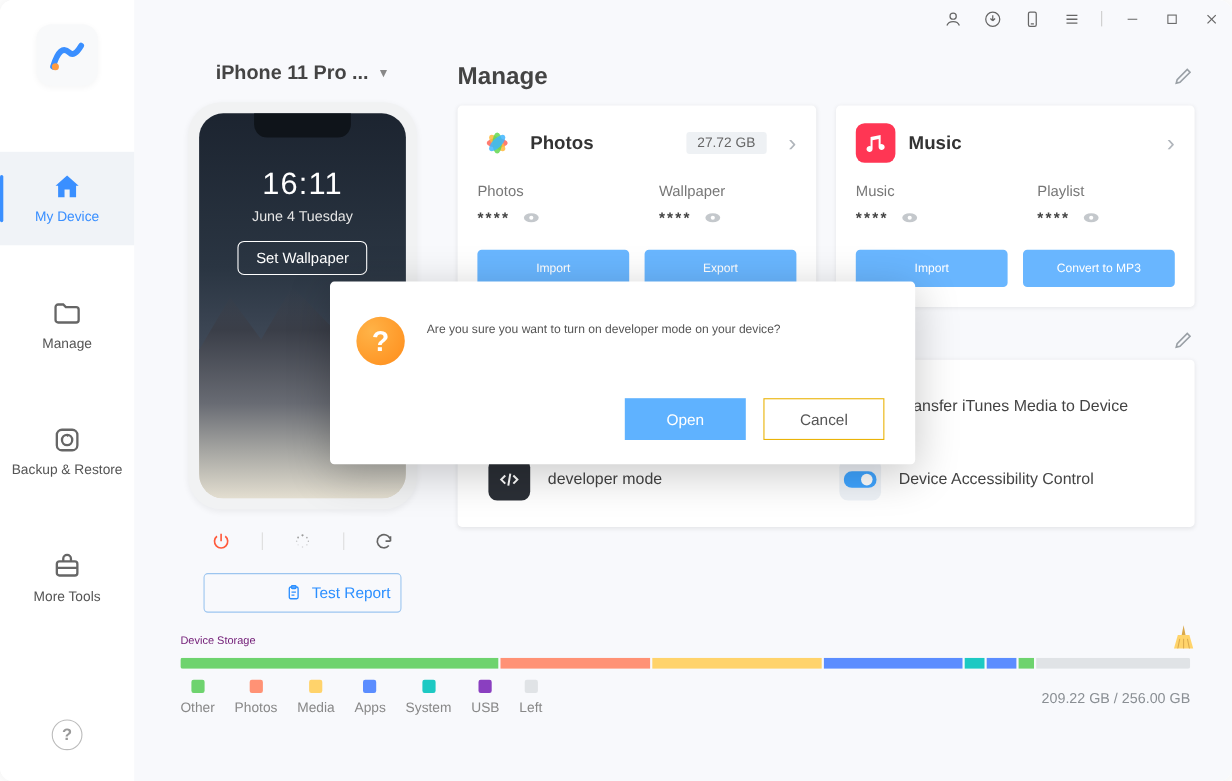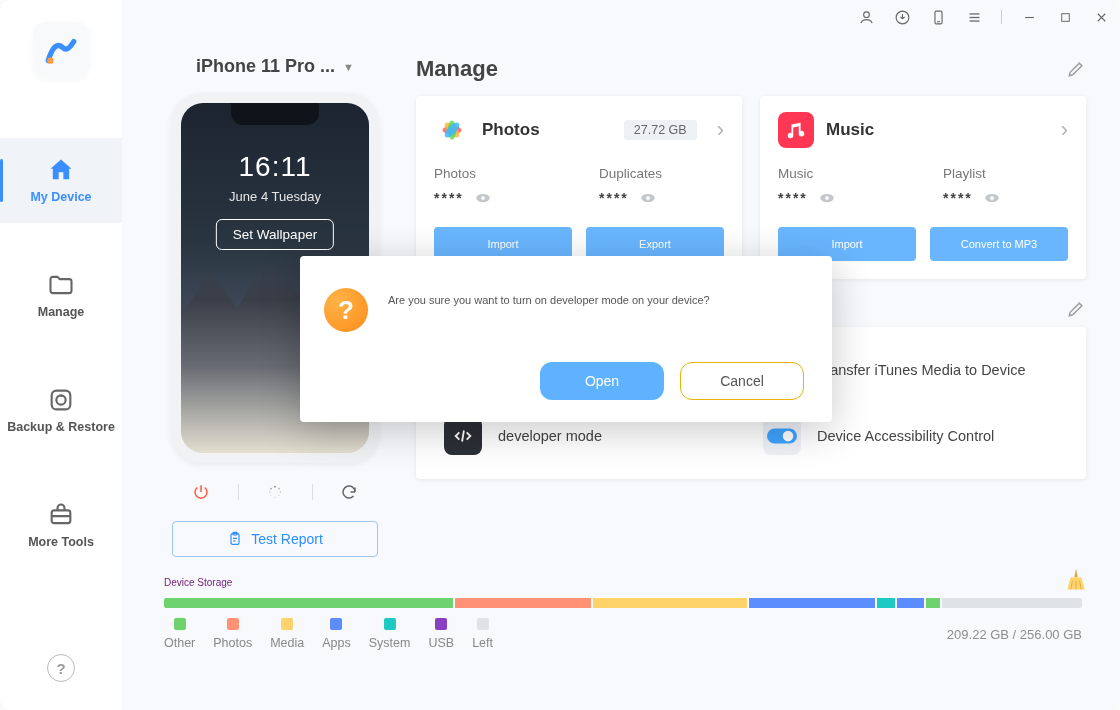--- a/index.html
+++ b/index.html
@@ -13,21 +13,21 @@
 
 
 .sidebar { width: 122px; background: #fff; display: flex; flex-direction: column; align-items: center; padding-top: 22px; border-top-left-radius: 12px; border-bottom-left-radius: 12px; }
 .logo { width: 56px; height: 56px; background: #f8f9fa; border-radius: 14px; display: flex; align-items: center; justify-content: center; margin-bottom: 60px; box-shadow: 0 2px 6px rgba(0,0,0,0.04); }
 .logo svg { width: 34px; height: 34px; }
 .sb-item { width: 100%; display: flex; flex-direction: column; align-items: center; padding: 18px 0; cursor: pointer; position: relative; }
 .sb-item.active { background: #f0f3f7; }
 .sb-item.active::before { content: ""; position: absolute; left: 0; top: 25%; bottom: 25%; width: 3px; background: #3a8fff; border-radius: 3px; }
 .sb-item .ic { width: 28px; height: 28px; margin-bottom: 6px; color: #666; }
 .sb-item.active .ic { color: #3a8fff; }
-.sb-item .lbl { font-size: 12.5px; font-weight: 700; color: #555; text-align: left; line-height: 1.2; padding: 0 4px; }
+.sb-item .lbl { font-size: 12.5px; font-weight: 400; color: #555; text-align: left; line-height: 1.2; padding: 0 4px; }
 .sb-item.active .lbl { color: #3a8fff; }
 .sb-gap { margin-top: 30px; }
 .help { margin-top: auto; margin-bottom: 28px; width: 28px; height: 28px; border: 1.5px solid #bbb; border-radius: 50%; display: flex; align-items: center; justify-content: center; color: #999; font-weight: 700; font-size: 15px; cursor: pointer; }
 
 
 .main { flex: 1; background: #f8f9fc; border-top-right-radius: 12px; border-bottom-right-radius: 12px; padding: 56px 34px 0 42px; display: flex; flex-direction: column; }
 
 .row1 { display: flex; gap: 30px; }
 .phone-col { width: 222px; display: flex; flex-direction: column; align-items: center; }
 .device-sel { display: flex; align-items: center; gap: 8px; font-size: 18px; font-weight: 700; color: #444; margin-bottom: 16px; cursor: pointer; }
@@ -38,21 +38,21 @@
 .phone .notch { position: absolute; top: 0; left: 50%; transform: translateX(-50%); width: 88px; height: 22px; background: #0f141a; border-bottom-left-radius: 12px; border-bottom-right-radius: 12px; z-index: 2; }
 .phone .time { position: absolute; top: 48px; left: 0; right: 0; text-align: center; color: #fff; font-size: 28px; font-weight: 500; letter-spacing: 1px; }
 .phone .date { position: absolute; top: 86px; left: 0; right: 0; text-align: center; color: #e5e5e5; font-size: 13px; }
 .phone .wall { position: absolute; top: 116px; left: 50%; transform: translateX(-50%); border: 1.5px solid #fff; color: #fff; padding: 7px 16px; border-radius: 6px; font-size: 13.5px; cursor: pointer; white-space: nowrap; }
 .phone .mountains { position: absolute; bottom: 0; left: 0; right: 0; height: 55%; background: linear-gradient(180deg, transparent 0%, #3a3e48 20%, #686b73 55%, #a7a7a3 78%, #e3ded0 100%); clip-path: polygon(0 30%, 15% 5%, 30% 25%, 45% 0%, 65% 20%, 78% 5%, 100% 28%, 100% 100%, 0 100%); }
 
 .phone-actions { width: 170px; margin-top: 18px; display: flex; align-items: center; justify-content: space-between; }
 .phone-actions .pa { width: 22px; height: 22px; display: flex; align-items: center; justify-content: center; cursor: pointer; }
 .phone-actions .sep { width: 1px; height: 16px; background: #ddd; }
 
-.test-report { margin-top: 18px; width: 206px; border: 1px solid #9cc5ef; border-radius: 4px; padding: 9px; text-align: center; color: #2b8fff; display: flex; align-items: center; justify-content: center; gap: 8px; cursor: pointer; font-size: 14px; }
+.test-report { margin-top: 18px; width: 180px; border: 1px solid #9cc5ef; border-radius: 4px; padding: 9px; text-align: center; color: #2b8fff; display: flex; align-items: center; justify-content: flex-end; gap: 8px; cursor: pointer; font-size: 14px; }
 
 .manage-col { flex: 1; }
 .manage-hdr { display: flex; align-items: center; justify-content: space-between; margin-bottom: 14px; }
 .manage-hdr h2 { font-size: 22px; color: #444; font-weight: 700; }
 .pencil { width: 20px; height: 20px; color: #9aa0a6; cursor: pointer; }
 
 .cards { display: flex; gap: 18px; }
 .card { flex: 1; background: #fff; border-radius: 4px; box-shadow: 0 1px 4px rgba(0,0,0,0.08); padding: 16px 18px 18px; }
 .card-head { display: flex; align-items: center; gap: 12px; position: relative; }
 .card-icon { width: 36px; height: 36px; border-radius: 8px; display: flex; align-items: center; justify-content: center; }
@@ -85,21 +85,21 @@
 .legend .stg-txt { margin-left: auto; color: #8a8f94; font-size: 13px; }
 .broom { position: absolute; right: -4px; top: -12px; width: 28px; height: 28px; cursor: pointer; }
 
 
 .overlay { position: absolute; inset: 0; z-index: 20; }
 .dialog { position: absolute; left: 300px; top: 256px; width: 532px; background: #fff; border-radius: 4px; box-shadow: 0 8px 40px rgba(0,0,0,0.22); padding: 32px 28px 22px 24px; }
 .dlg-body { display: flex; gap: 20px; }
 .dlg-icon { width: 44px; height: 44px; border-radius: 50%; background: radial-gradient(circle at 30% 30%, #ffb347, #ff8c1a); display: flex; align-items: center; justify-content: center; color: #fff; font-size: 26px; font-weight: 700; flex-shrink: 0; }
 .dlg-msg { font-size: 11px; color: #555; line-height: 1.55; padding-top: 4px; }
 .dlg-actions { display: flex; justify-content: flex-end; gap: 16px; margin-top: 30px; }
-.dlg-btn { width: 124px; padding: 10px 0; border-radius: 12px; font-size: 14px; cursor: pointer; }
+.dlg-btn { width: 110px; padding: 10px 0; border-radius: 0; font-size: 14px; cursor: pointer; }
 .dlg-open { background: #5fb2ff; color: #fff; border: none; }
 .dlg-cancel { background: #fff; color: #555; border: 1px solid #eab308; }
 
 svg { display: block; }
 </style>
 </head>
 <body>
 
 <div class="app">
 
@@ -282,21 +282,21 @@
                     <span>****</span>
                     <span class="eye">
                       <svg viewBox="0 0 24 24" width="18" height="18" fill="currentColor">
                         <ellipse cx="12" cy="12" rx="9" ry="5.5"></ellipse>
                         <circle cx="12" cy="12" r="2.5" fill="#fff"></circle>
                       </svg>
                     </span>
                   </div>
               </div>
               <div class="sub">
-                <div class="lbl">Duplicates</div>
+                <div class="lbl">Wallpaper</div>
                 <div class="val">
                     <span>****</span>
                     <span class="eye">
                       <svg viewBox="0 0 24 24" width="18" height="18" fill="currentColor">
                         <ellipse cx="12" cy="12" rx="9" ry="5.5"></ellipse>
                         <circle cx="12" cy="12" r="2.5" fill="#fff"></circle>
                       </svg>
                     </span>
                   </div>
               </div>

